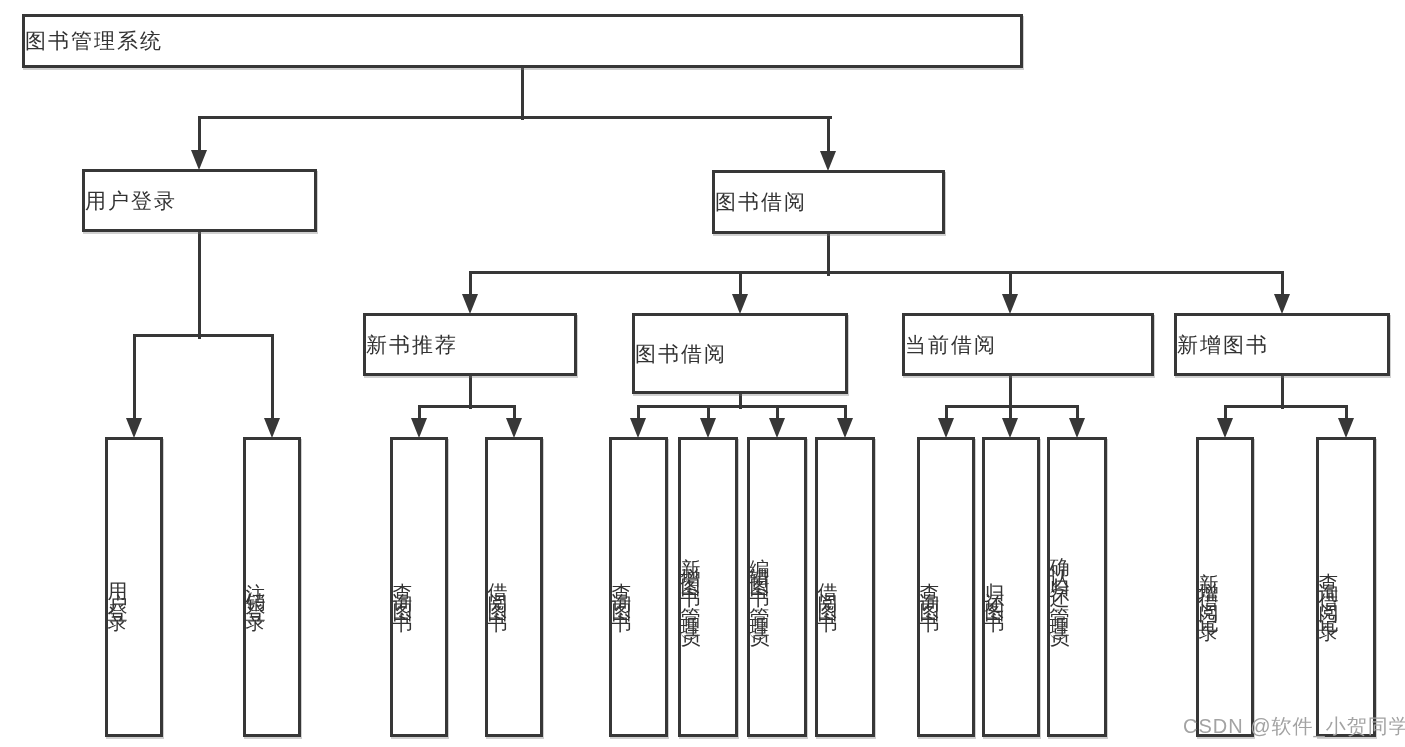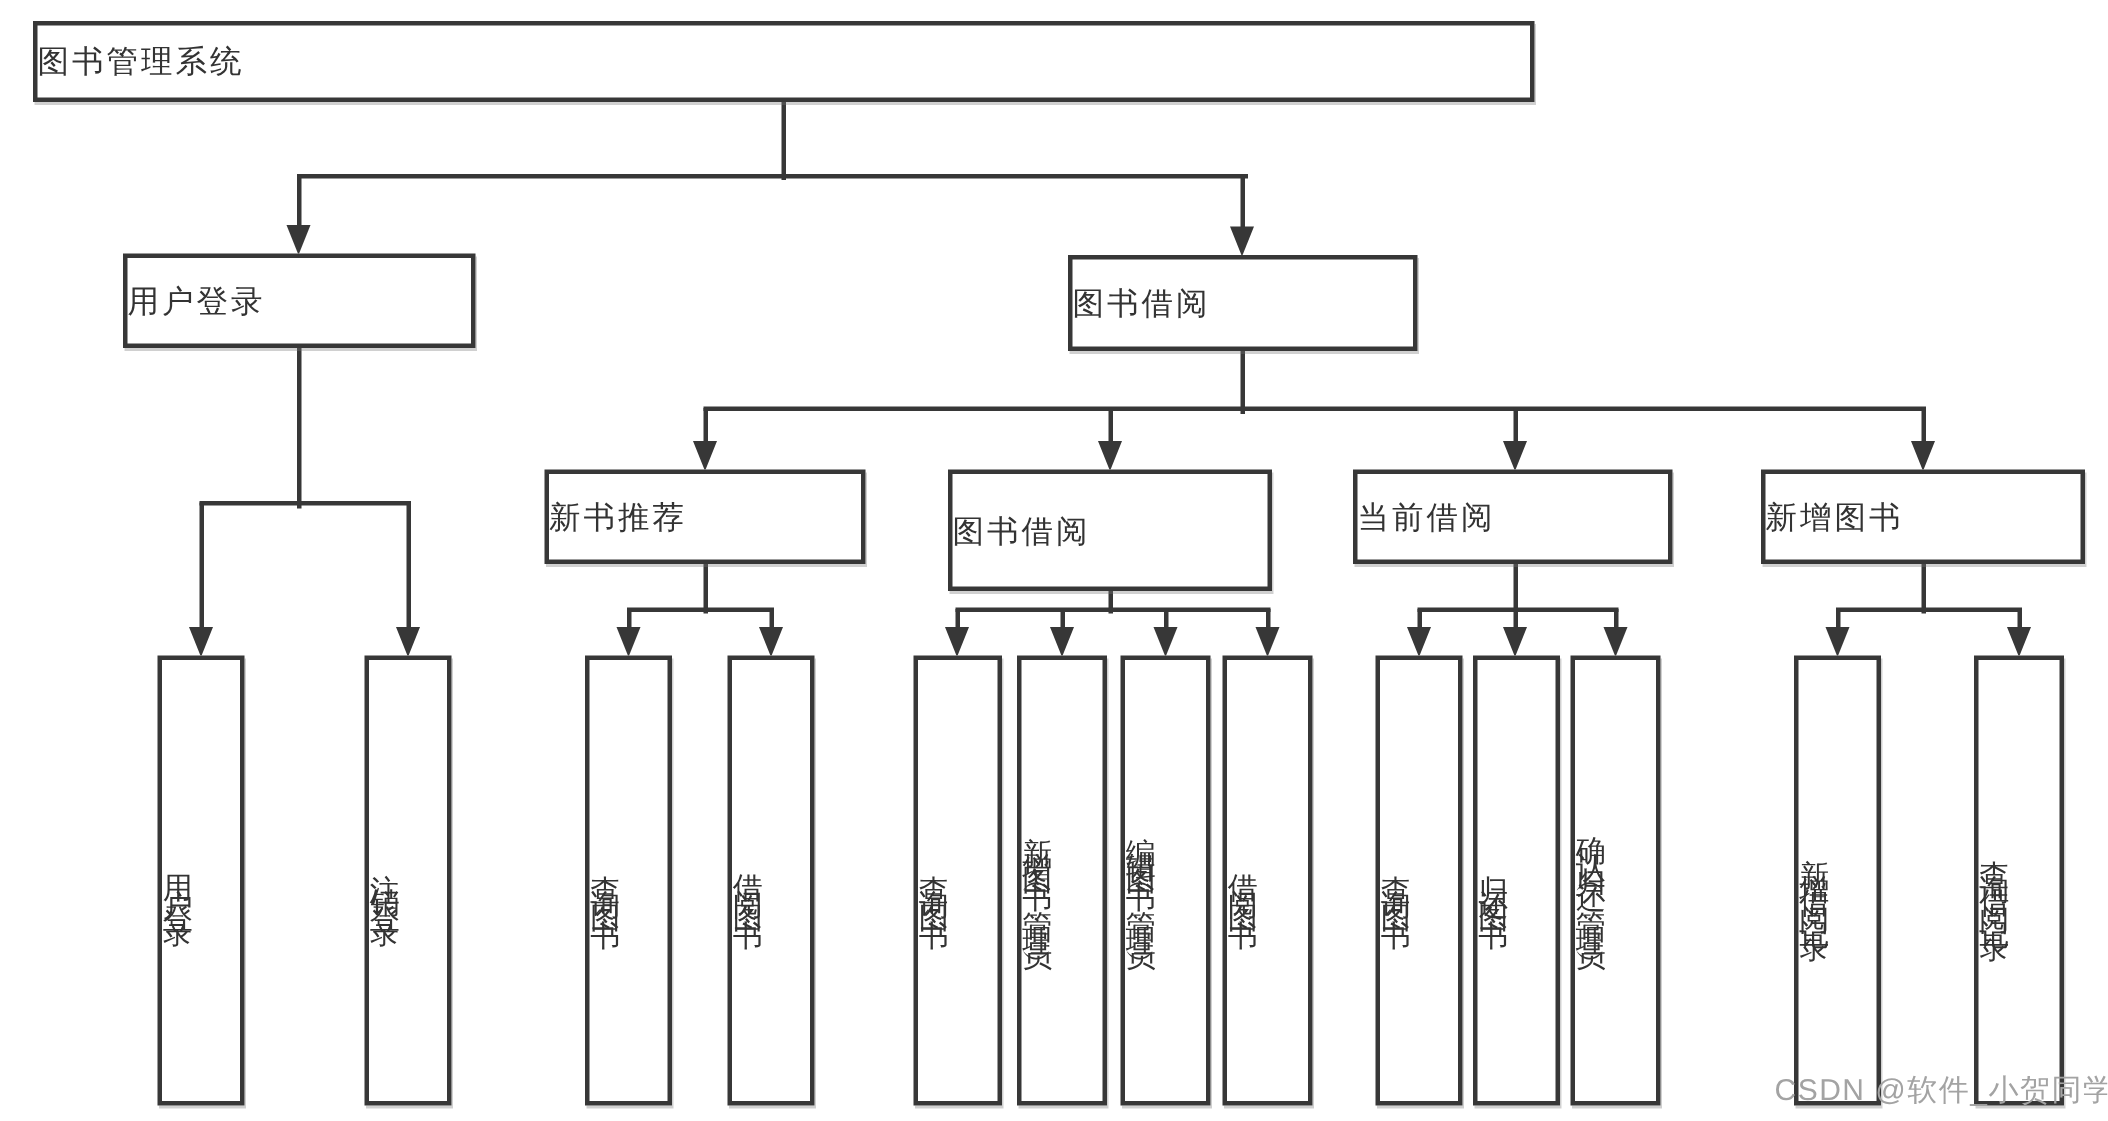--- a/index.html
+++ b/index.html
@@ -124,21 +124,21 @@
       </div>
       <div class="node h" style="left: 712px; top: 170px; width: 233px; height: 64px; border-color: rgb(55, 55, 55); background: rgb(255, 255, 255); color: rgb(51, 51, 51);">
         <span class="lbl">图书借阅</span>
       </div>
       <div class="node h" style="left: 363px; top: 313px; width: 214px; height: 63px; border-color: rgb(55, 55, 55); background: rgb(255, 255, 255); color: rgb(51, 51, 51);">
         <span class="lbl">新书推荐</span>
       </div>
       <div class="node h" style="left: 632px; top: 313px; width: 216px; height: 81px; border-color: rgb(55, 55, 55); background: rgb(255, 255, 255); color: rgb(51, 51, 51);">
         <span class="lbl">图书借阅</span>
       </div>
-      <div class="node h" style="left: 902px; top: 313px; width: 213px; height: 63px; border-color: rgb(55, 55, 55); background: rgb(255, 255, 255); color: rgb(51, 51, 51);">
+      <div class="node h" style="left: 902px; top: 313px; width: 252px; height: 63px; border-color: rgb(55, 55, 55); background: rgb(255, 255, 255); color: rgb(51, 51, 51);">
         <span class="lbl">当前借阅</span>
       </div>
       <div class="node h" style="left: 1174px; top: 313px; width: 216px; height: 63px; border-color: rgb(55, 55, 55); background: rgb(255, 255, 255); color: rgb(51, 51, 51);">
         <span class="lbl">新增图书</span>
       </div>
       <div class="node v" style="left: 105px; top: 437px; width: 58px; height: 300px; border-color: rgb(55, 55, 55); background: rgb(255, 255, 255); color: rgb(51, 51, 51);">
         <span class="lbl">用户登录</span>
       </div>
       <div class="node v" style="left: 243px; top: 437px; width: 58px; height: 300px; border-color: rgb(55, 55, 55); background: rgb(255, 255, 255); color: rgb(51, 51, 51);">
         <span class="lbl">注销登录</span>

